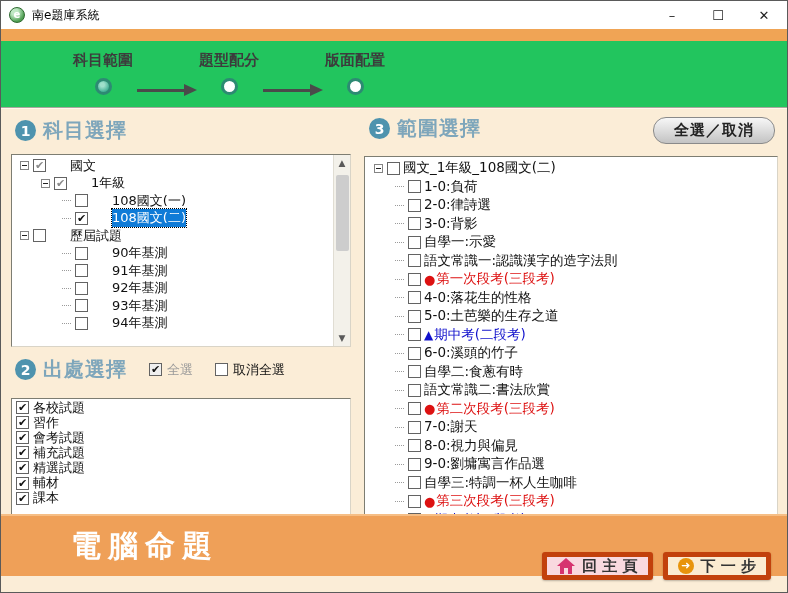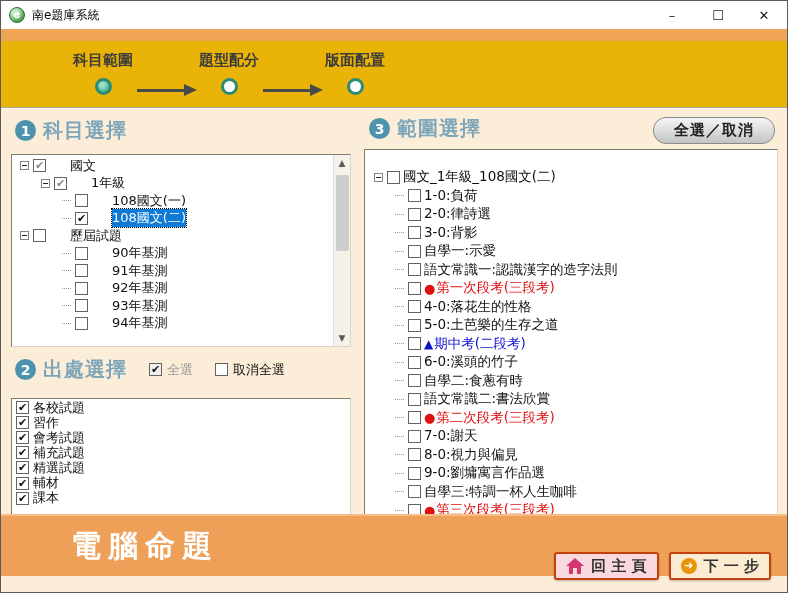--- a/index.html
+++ b/index.html
@@ -11,21 +11,21 @@
   .titlebar { height:28px; background:#FFFFFF; display:flex; align-items:center; padding-left:8px; }
   .app-icon { width:16px; height:16px; border-radius:50%; background:radial-gradient(circle at 35% 30%, #bfe8c4 0 25%, #4f9e52 70%); border:1px solid #2e6a30; color:#fff; font-size:10px; line-height:14px; text-align:center; font-weight:bold; }
   .title-text { margin-left:7px; font-size:12px; color:#000; }
   .win-controls { margin-left:auto; display:flex; height:100%; }
   .win-btn { width:46px; height:100%; display:flex; align-items:center; justify-content:center; font-size:13px; color:#222; cursor:default; }
 
   
   .stripe { height:12px; background:#F0A455; }
 
   
-  .step-panel { height:68px; background:#eab308; border-bottom:2px groove #fff8ec; position:relative; }
+  .step-panel { height:68px; background:#22c55e; border-bottom:2px groove #fff8ec; position:relative; }
   .steps { position:absolute; left:70px; top:10px; display:flex; align-items:flex-start; }
   .step { display:flex; flex-direction:column; align-items:center; width:64px; }
   .step-label { font-size:15px; font-weight:bold; color:#3c3c3c; white-space:nowrap; margin-bottom:8px; }
   .step-dot { width:17px; height:17px; border-radius:50%; border:3px solid #2D8A73; background:#fff; }
   .step-dot.active { background:radial-gradient(circle at 40% 35%, #9fe0cb 0 20%, #3FAE92 75%); }
   .step-arrow { width:62px; height:17px; margin-top:31px; position:relative; }
   .step-arrow::before { content:""; position:absolute; left:2px; right:12px; top:7px; height:3px; background:#4a4a4a; }
   .step-arrow::after { content:""; position:absolute; right:0; top:2px; border-left:13px solid #4a4a4a; border-top:6.5px solid transparent; border-bottom:6.5px solid transparent; }
 
   
@@ -68,21 +68,21 @@
   .hdr-check .cb { margin-right:5px; }
   .hdr-check.dim { color:#9a9a9a; }
 
   
   .pill-btn { position:absolute; right:12px; top:8px; width:122px; height:27px; border:1px solid #8a8a8a; border-radius:13px; background:linear-gradient(#F7F7F7,#C3C3C3); font-size:15px; font-weight:bold; color:#222; display:flex; align-items:center; justify-content:center; letter-spacing:1px; }
 
   
   .footer { position:absolute; left:0; right:0; bottom:16px; height:62px; background:#EFA058; border-top:2px solid #F6BE85; display:flex; align-items:center; }
   .brand { margin-left:70px; font-size:30px; font-weight:bold; color:#fff; letter-spacing:7px; }
   .foot-buttons { margin-left:auto; margin-right:16px; display:flex; gap:10px; }
-  .foot-btn { height:28px; border:2px solid #c2410c; border-radius:3px; display:flex; align-items:center; padding:0 10px; font-size:15px; font-weight:bold; color:#333; box-shadow:0 1px 2px rgba(0,0,0,.25); cursor:pointer;margin-top:40px; }
+  .foot-btn { height:28px; border:5px solid #c2410c; border-radius:3px; display:flex; align-items:center; padding:0 10px; font-size:15px; font-weight:bold; color:#333; box-shadow:0 1px 2px rgba(0,0,0,.25); cursor:pointer;margin-top:40px; }
   .foot-btn .ficon { margin-right:7px; display:flex; align-items:center; }
   .btn-home { background:#F9D9DF; }
   .btn-help { background:#BBD6EF; }
   .btn-next { background:#FBEBD1; }
   .next-circle { width:16px; height:16px; border-radius:50%; background:#E8940C; color:#fff; font-size:11px; line-height:16px; text-align:center; font-weight:bold; }
 </style>
 </head>
 <body>
 
 <div class="window">
@@ -233,21 +233,21 @@
           <span class="cb checked"></span>
           <span class="lbl">課本</span>
         </div>
       </div>
 
     <div class="sec-header" style="left:368px; top:6px;">
       <div class="badge">3</div>
       <div class="sec-title">範圍選擇</div>
     </div>
     <div class="pill-btn">全選／取消</div>
-    <div class="boxed tree3" style="left:363px; top:40px; width:414px; height:374px; padding:18px 0 0 5px;" id="tree3">
+    <div class="boxed tree3" style="left:363px; top:47px; width:414px; height:374px; padding:2px 0 0 5px;" id="tree3">
         <div class="trow">
           <span style="width: 4px; flex: 0 0 auto;"></span>
           <span class="expander"></span>
           <span class="cb"></span>
           <span class="lbl">國文_1年級_108國文(二)</span>
         </div>
         <div class="trow">
           <span style="width: 25px; flex: 0 0 auto;"></span>
           <span class="dash"></span>
           <span class="cb"></span>

